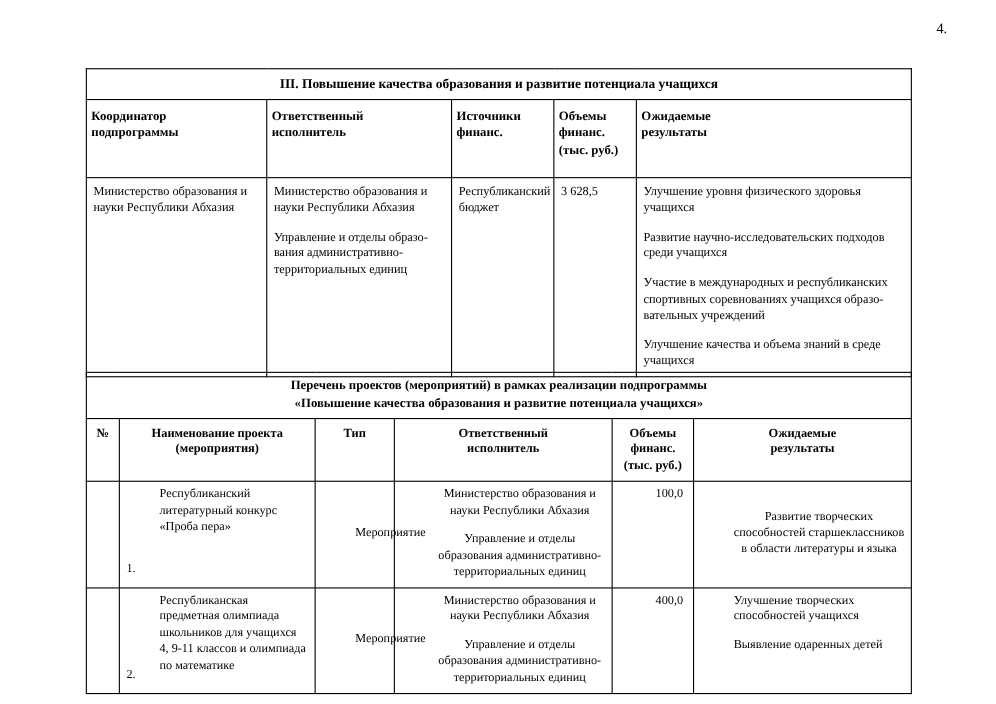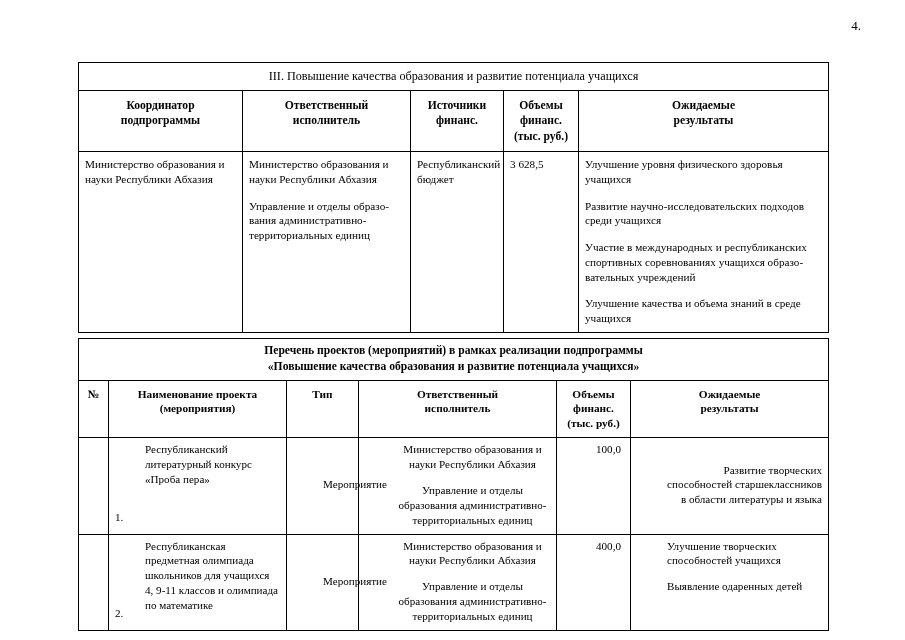--- a/index.html
+++ b/index.html
@@ -45,29 +45,29 @@
 
   
   #table1 {
     position: absolute;
     left: 78px;
     top: 62px;
     width: 750px;
   }
   #table1 td.title-cell {
     text-align: center;
-    font-weight: normal;
+    font-weight: bold;
     font-size: 12.2px;
     padding: 5px 4px 6px 4px;
   }
   #table1 td.hdr {
-    text-align: center;
+    text-align: left;
     font-weight: bold;
     font-size: 11.6px;
-    padding: 7px 4px 7px 4px;
+    padding: 7px 4px 17px 4px;
   }
   #table1 td.body {
     font-size: 11.2px;
     padding-top: 5px;
     height: 150px;
   }
   #table1 .para { margin: 0 0 12px 0; }
   #table1 .para:last-child { margin-bottom: 0; }
 
   
@@ -207,21 +207,21 @@
 
       <tr>
         <td class="cell num">1.</td>
         <td class="cell">Республиканский литератур­ный конкурс «Проба пера»</td>
         <td class="cell mid">Мероприятие</td>
         <td class="cell ctr">
           <p class="para">Министерство образования и науки Республики Абхазия</p>
           <p class="para">Управление и отделы образования административно-территориальных единиц</p>
         </td>
         <td class="cell ctr">100,0</td>
-        <td class="cell mid" style="text-align:right">
+        <td class="cell mid" style="text-align:center">
           <p class="para">Развитие творческих способностей старше­классников в области литературы и языка</p>
         </td>
       </tr>
 
       <tr>
         <td class="cell num">2.</td>
         <td class="cell">Республиканская предметная олимпиада школьников для учащихся 4, 9-11 классов и олимпиада по математике</td>
         <td class="cell mid">Мероприятие</td>
         <td class="cell ctr">
           <p class="para">Министерство образования и науки Республики Абхазия</p>

